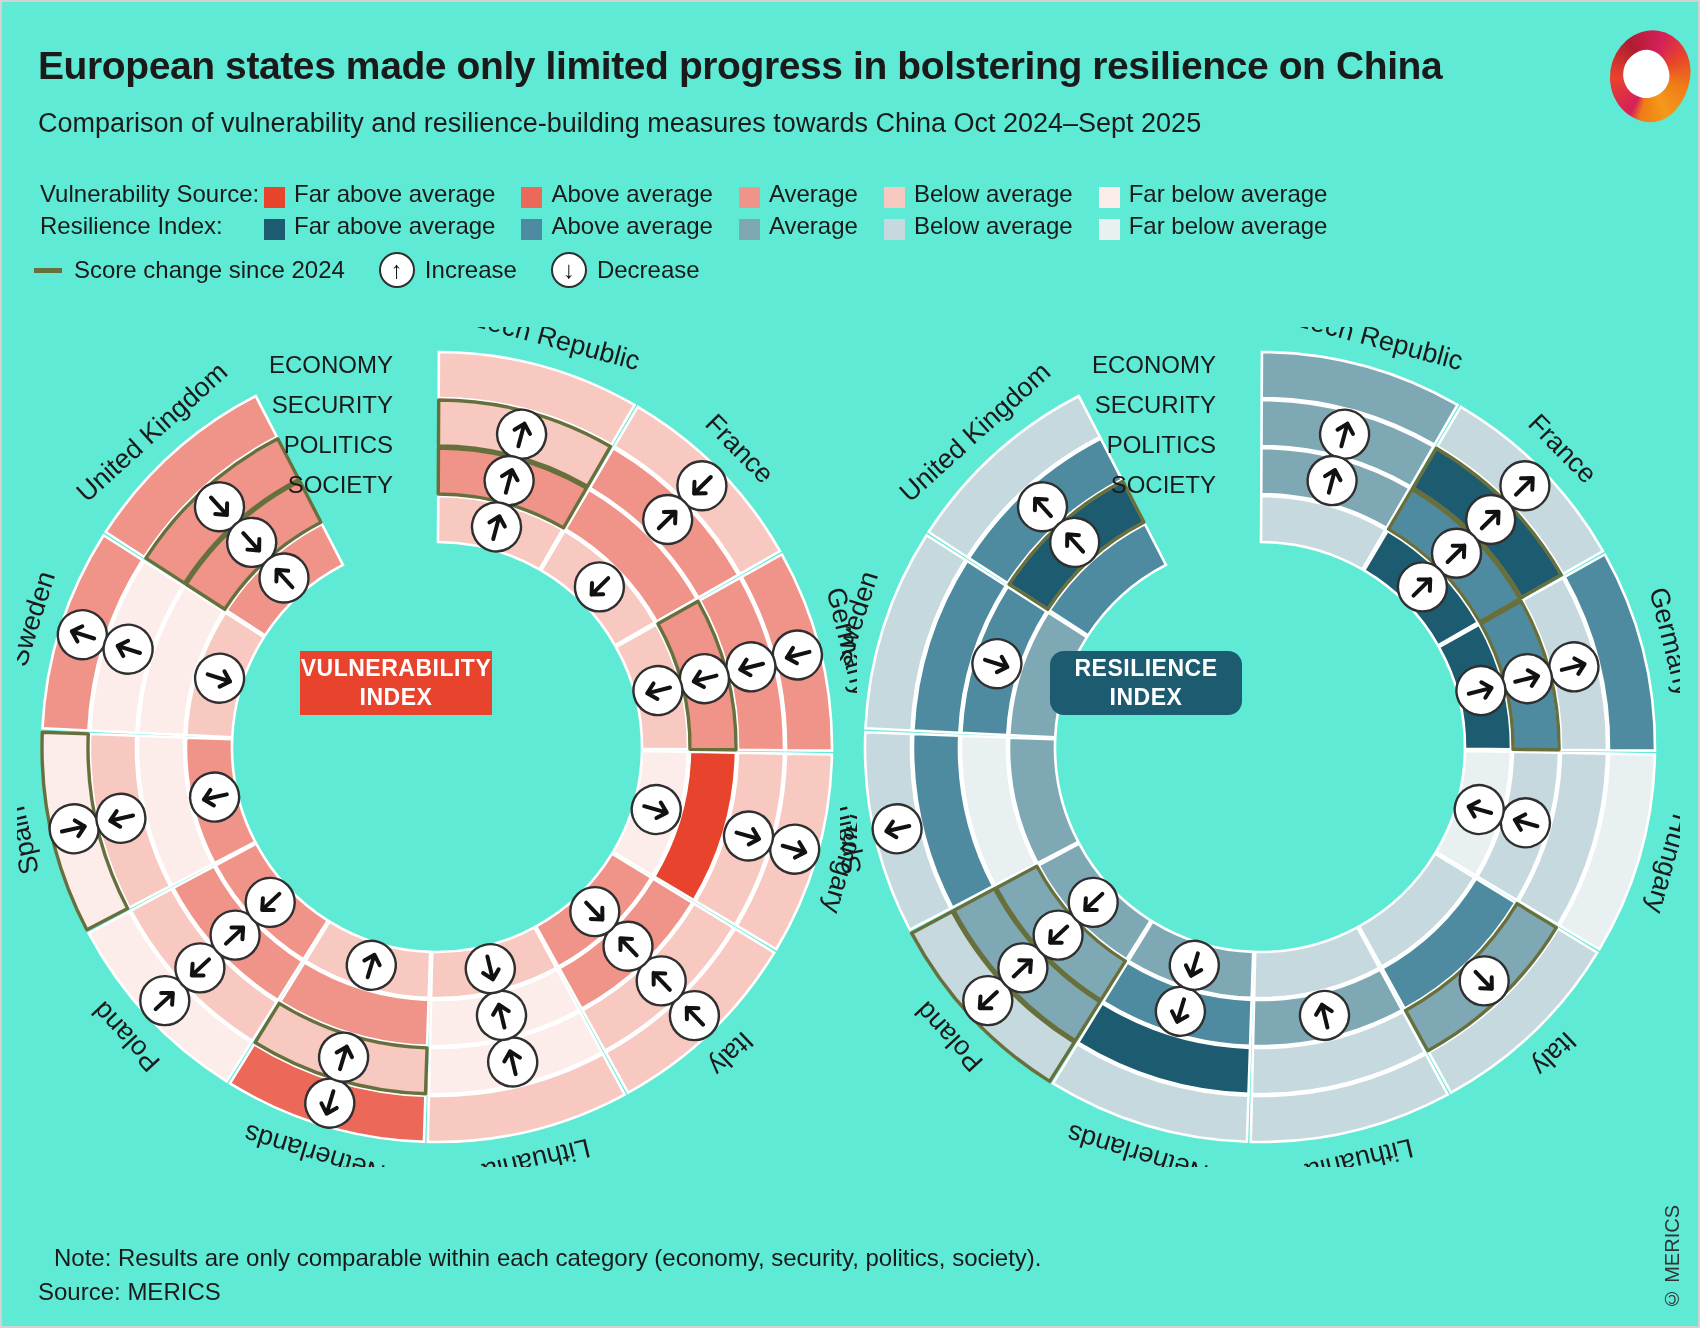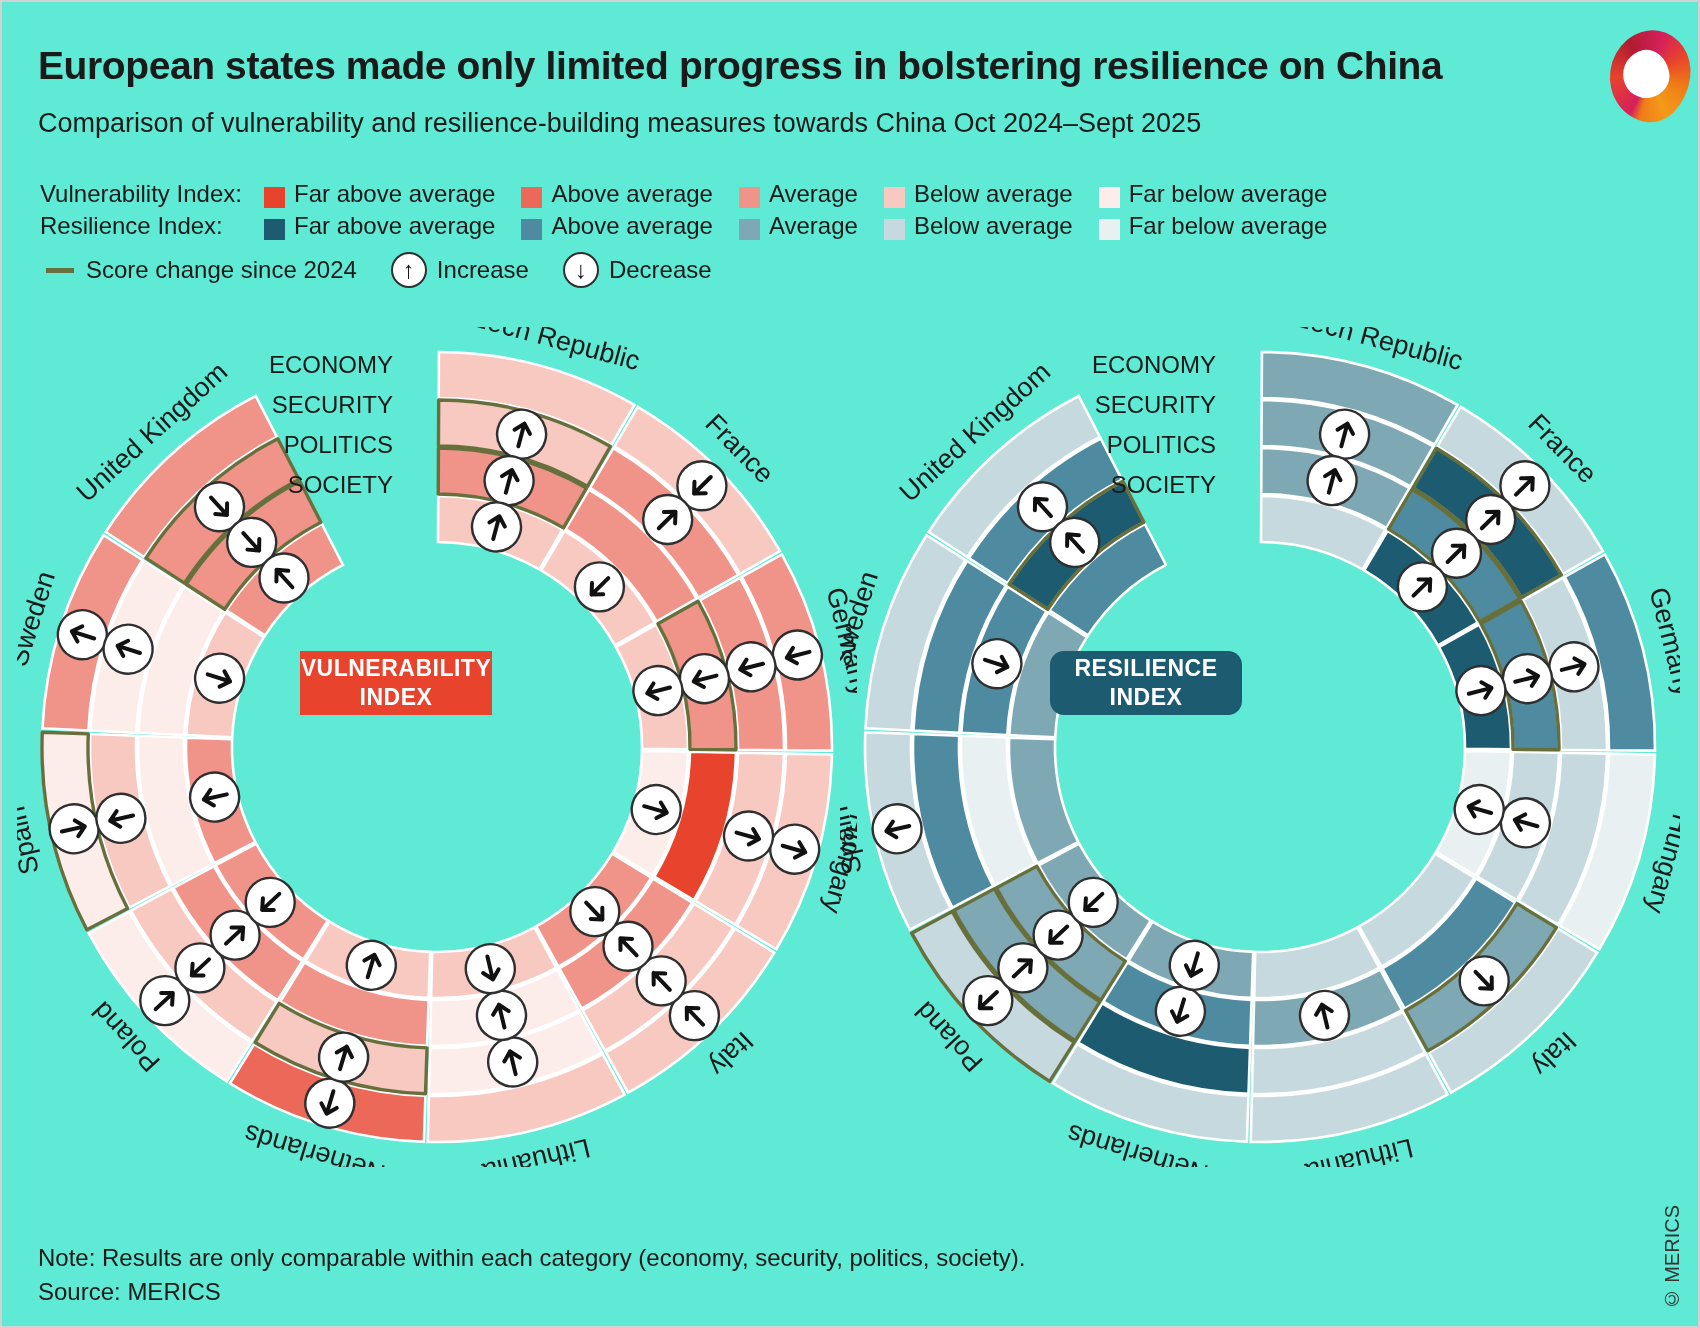--- a/index.html
+++ b/index.html
@@ -10,34 +10,34 @@
     font-family:"Liberation Sans", sans-serif;color:#1a1a1a;overflow:hidden;
   }
   .title{position:absolute;left:36px;top:42px;font-size:39px;font-weight:600;letter-spacing:-0.4px;}
   .subtitle{position:absolute;left:36px;top:106px;font-size:27px;font-weight:400;}
 
   .legend-row{position:absolute;left:38px;display:flex;align-items:center;font-size:24px;}
   .legend-row .legend-title{width:224px;flex:0 0 auto;}
   .legend-items{display:flex;align-items:center;}
   .legend-item{display:flex;align-items:flex-end;margin-right:26px;}
   .legend-item .swatch{width:21px;height:21px;margin-right:9px;flex:0 0 auto;}
-  .legend-change-row{position:absolute;left:44px;top:250px;display:flex;align-items:center;font-size:24px;}
+  .legend-change-row{position:absolute;left:32px;top:250px;display:flex;align-items:center;font-size:24px;}
   .change-line{width:28px;height:5px;background:#67703c;margin-right:12px;}
   .circ-icon{width:36px;height:36px;border:2.5px solid #2f2f2f;border-radius:50%;
     display:flex;align-items:center;justify-content:center;margin:0 10px 0 34px;
     font-size:24px;font-weight:700;color:#111;background:#fff;}
   .chart{position:absolute;top:325px;width:840px;height:840px;}
   #chart-vuln{left:15px;}
   #chart-resil{left:838px;}
   .center-box{position:absolute;width:192px;height:64px;display:flex;flex-direction:column;
     align-items:center;justify-content:center;color:#fff;font-size:23px;font-weight:700;
     letter-spacing:0.5px;line-height:1.25;}
   #vuln-box{left:298px;top:649px;}
   #resil-box{left:1048px;top:649px;}
-  .note{position:absolute;left:36px;top:1242px;font-size:24px;}
+  .note{position:absolute;left:52px;top:1242px;font-size:24px;}
   .source{position:absolute;left:36px;top:1276px;font-size:24px;}
   .copyright{position:absolute;right:14px;bottom:16px;font-size:20px;color:#333;
     writing-mode:vertical-rl;transform:rotate(180deg);}
   .logo{position:absolute;left:1608px;top:28px;width:80px;height:92px;}
   .logo .swirl{position:absolute;inset:0;border-radius:52% 48% 46% 54%/50% 46% 54% 50%;
     background:conic-gradient(from 200deg,#d5205a,#e8432c 60deg,#b01c31 120deg,#d5205a 170deg,#e8432c 210deg,#ef7c16 260deg,#f49a1a 310deg,#ef7c16 345deg,#d5205a);
     transform:rotate(8deg);}
   .logo .hole{position:absolute;left:16%;top:22%;width:58%;height:52%;background:#fff;
     border-radius:55% 45% 50% 50%/52% 55% 45% 48%;transform:rotate(-12deg);}
   svg text{fill:#1a1a1a;}
@@ -48,21 +48,21 @@
 <div id="page">
   <div class="title">European states made only limited progress in bolstering resilience on China</div>
   <div class="subtitle">Comparison of vulnerability and resilience-building measures towards China Oct 2024–Sept 2025</div>
 
   <div class="logo">
     <div class="swirl"></div>
     <div class="hole"></div>
   </div>
 
   <div class="legend-row" style="top:178px">
-    <span class="legend-title">Vulnerability Index:</span>
+    <span class="legend-title">Vulnerability Source:</span>
     <span class="legend-items" id="legend-items-vuln">
         <span class="legend-item">
           <span class="swatch" style="background: rgb(232, 67, 44);"></span>
           <span>Far above average</span>
         </span>
         <span class="legend-item">
           <span class="swatch" style="background: rgb(236, 105, 90);"></span>
           <span>Above average</span>
         </span>
         <span class="legend-item">

